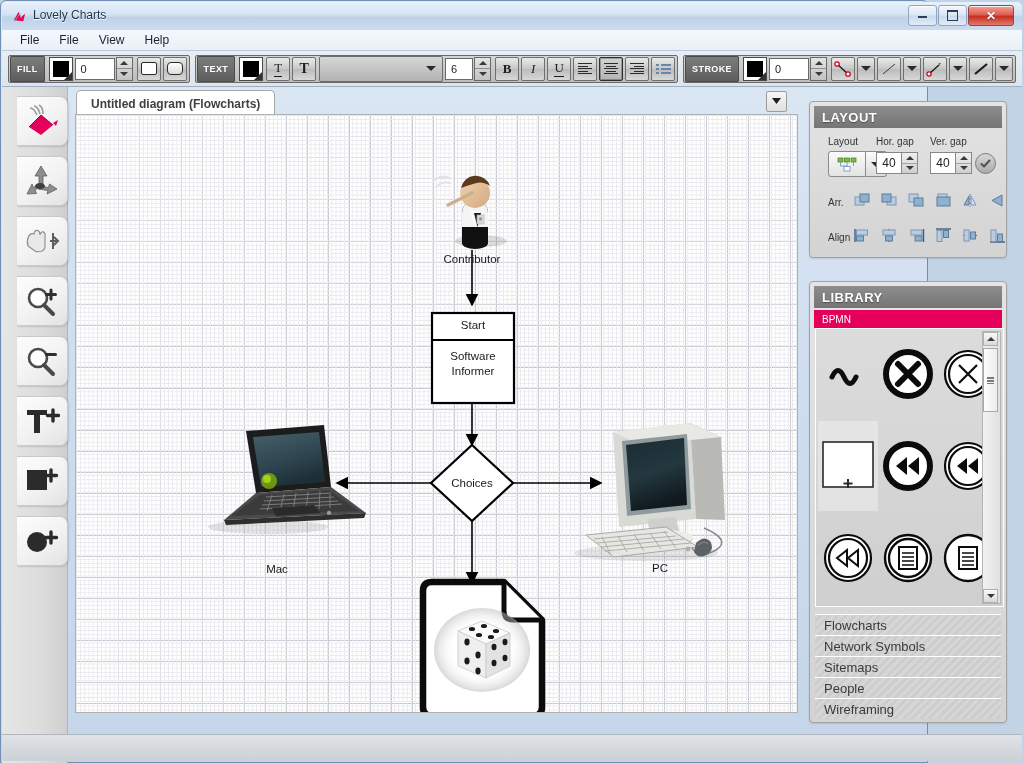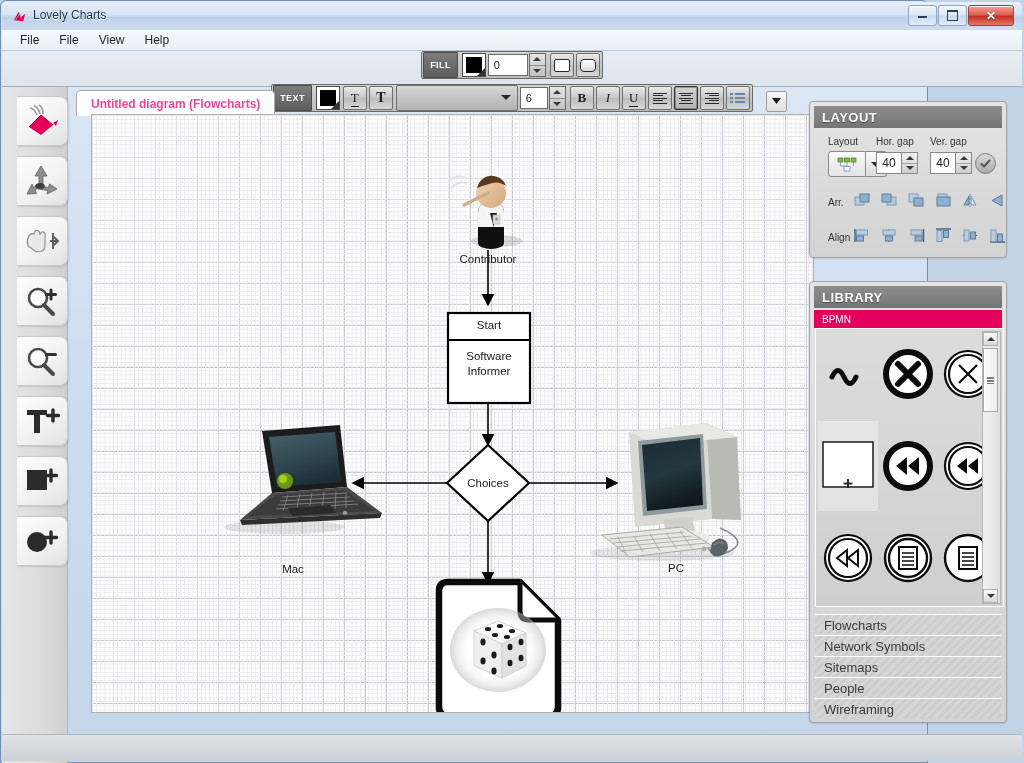--- a/index.html
+++ b/index.html
@@ -57,21 +57,21 @@
   }
   .menu-item{
     font-size:12px;color:#16222f;padding:8px 10px;cursor:default;border-radius:2px;
   }
 
   
   .toolbar{
     position:absolute;left:1px;top:50px;width:1020px;height:36px;
     background:linear-gradient(180deg,#e9eef4 0%,#dde4ec 100%);
     border-bottom:1px solid #9fb0c4;
-    display:flex;align-items:center;gap:5px;padding:0 6px;box-sizing:border-box;flex-direction:column;
+    display:flex;align-items:center;gap:5px;padding:0 6px;box-sizing:border-box;
   }
   .tgroup{
     display:flex;align-items:center;height:28px;
     background:linear-gradient(180deg,#d4d4d4 0%,#bcbcbc 100%);
     border:1px solid #6a6a6a;border-radius:2px;
     padding:1px;box-sizing:border-box;
   }
   .tlabel{
     background:linear-gradient(180deg,#7d7d7d 0%,#5d5d5d 100%);
     color:#fff;font-size:9px;font-weight:bold;letter-spacing:.4px;
@@ -154,38 +154,37 @@
     position:absolute;left:66px;top:86px;width:738px;height:650px;
   }
   .tabstrip{
     position:absolute;left:0;top:0;width:738px;height:27px;
   }
   .tab{
     position:absolute;left:9px;top:3px;height:25px;
     background:#fff;border:1px solid #a9a9a9;border-bottom:none;
     border-radius:5px 5px 0 0;
     padding:0 14px;display:flex;align-items:center;
-    font-size:12px;font-weight:bold;color:#ec4899;white-space:nowrap;
+    font-size:12px;font-weight:bold;color:#404040;white-space:nowrap;
   }
   .tab-menu{
     position:absolute;right:18px;top:4px;width:19px;height:19px;
     background:linear-gradient(180deg,#f6f6f6,#e0e0e0);
     border:1px solid #9c9c9c;border-radius:2px;
     display:flex;align-items:center;justify-content:center;
   }
   .canvas{
     position:absolute;left:8px;top:27px;width:721px;height:597px;
     background:#fff;border:1px solid #b0b0b0;overflow:hidden;
     background-image:
       linear-gradient(to right, #e9e9ee 1px, transparent 1px),
       linear-gradient(to bottom, #e9e9ee 1px, transparent 1px),
       linear-gradient(to right, #c8c8d2 1px, transparent 1px),
       linear-gradient(to bottom, #c8c8d2 1px, transparent 1px);
     background-size:4.2px 4.2px, 4.2px 4.2px, 21px 21px, 21px 21px;
-    margin-left:16px;
   }
 
   
   .panel{
     position:absolute;
     background:linear-gradient(180deg,#e4e4e4 0%,#d3d3d3 100%);
     border:1px solid #a2a2a2;border-radius:4px;
     box-shadow:0 1px 2px rgba(0,0,0,.12);
   }
   .panel-head{

